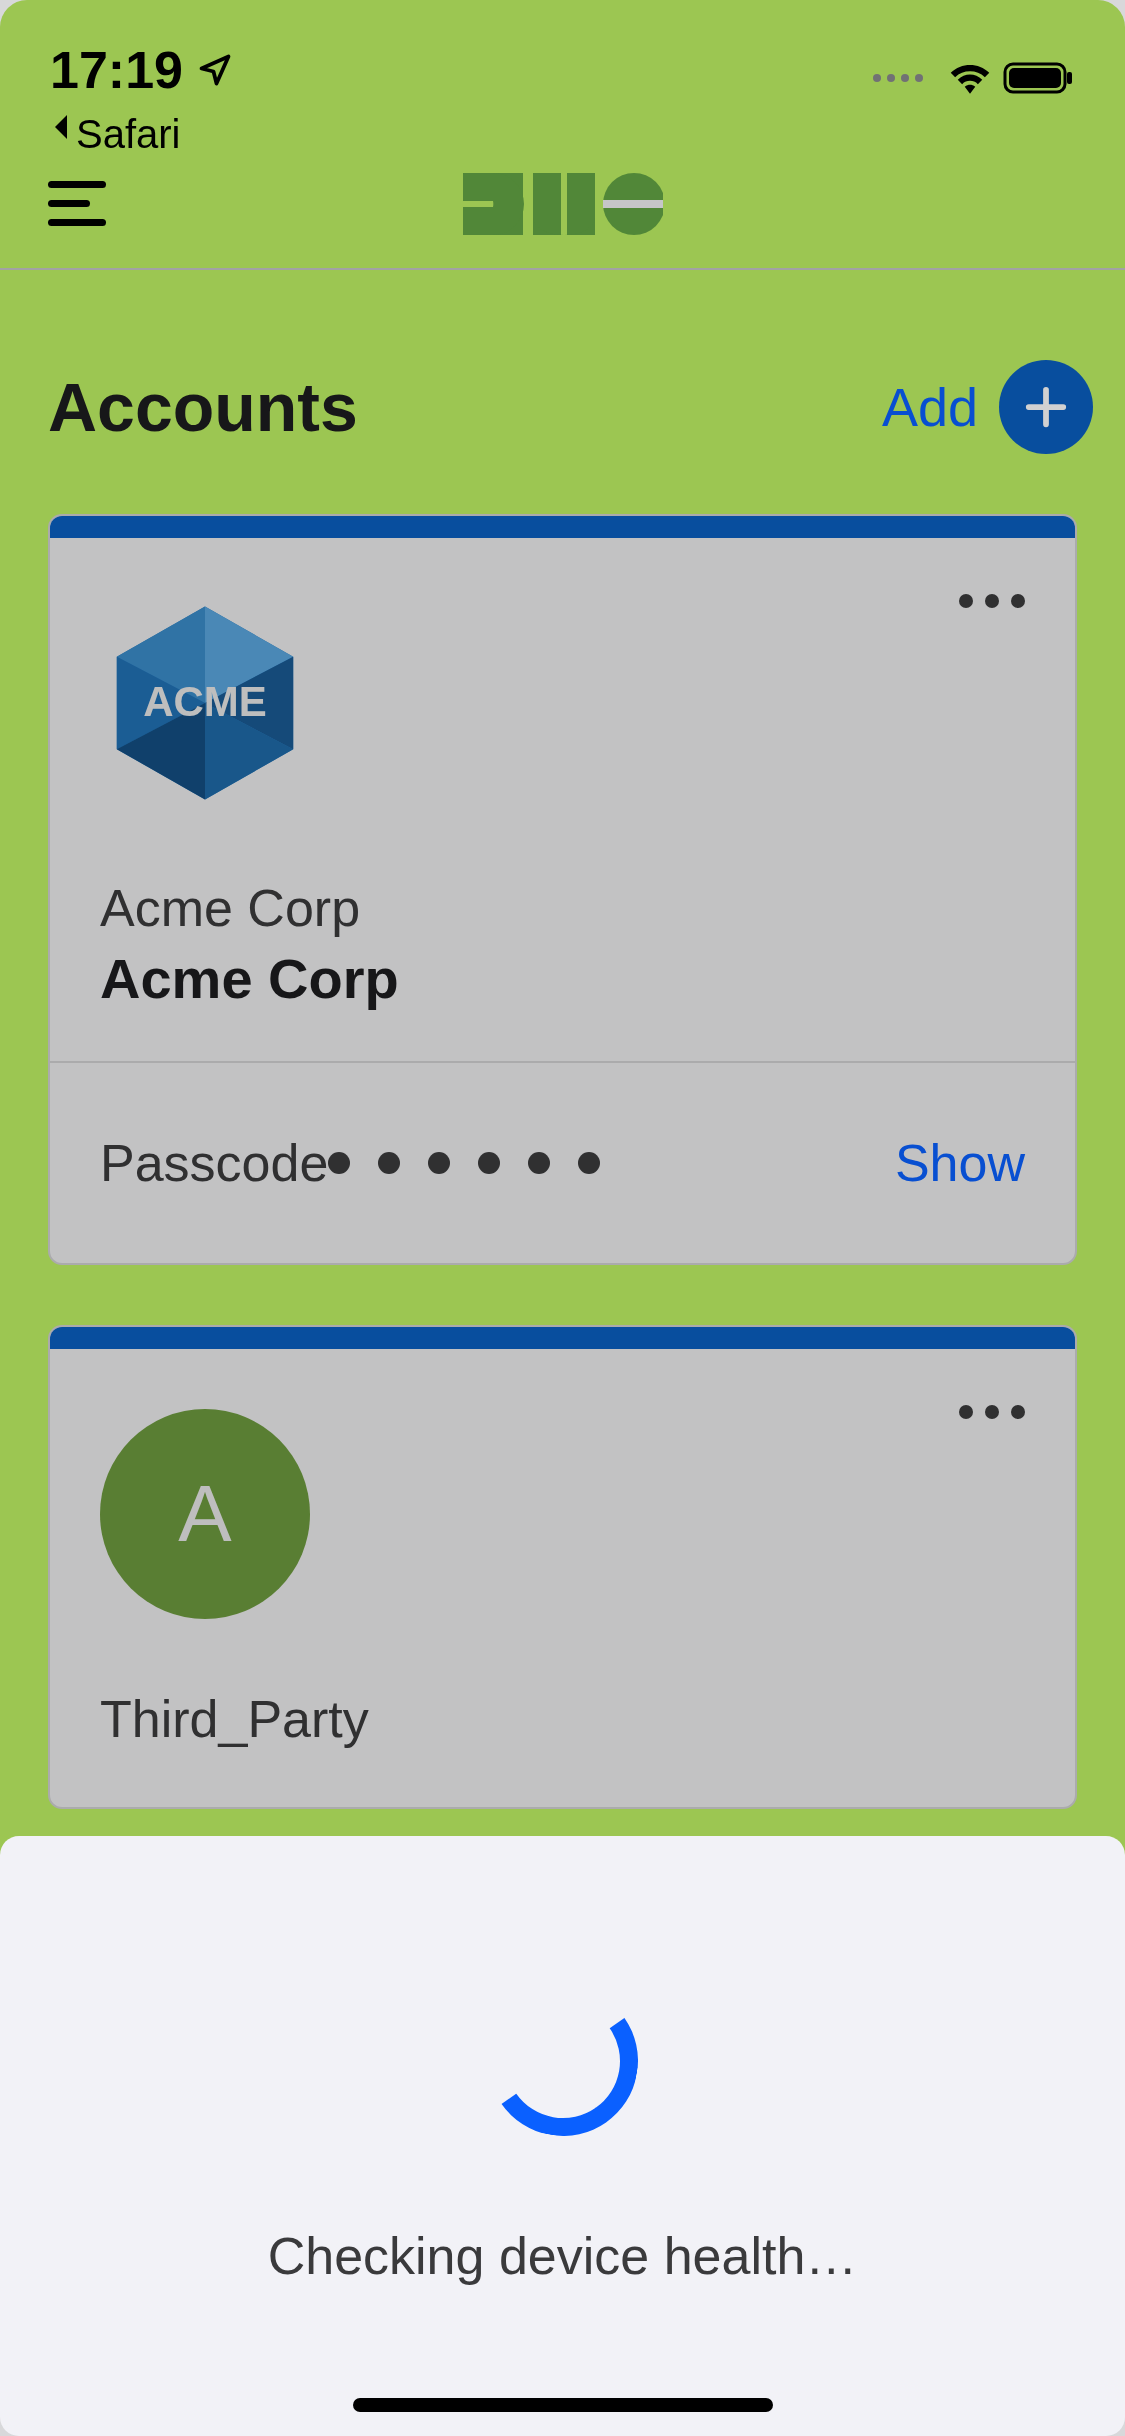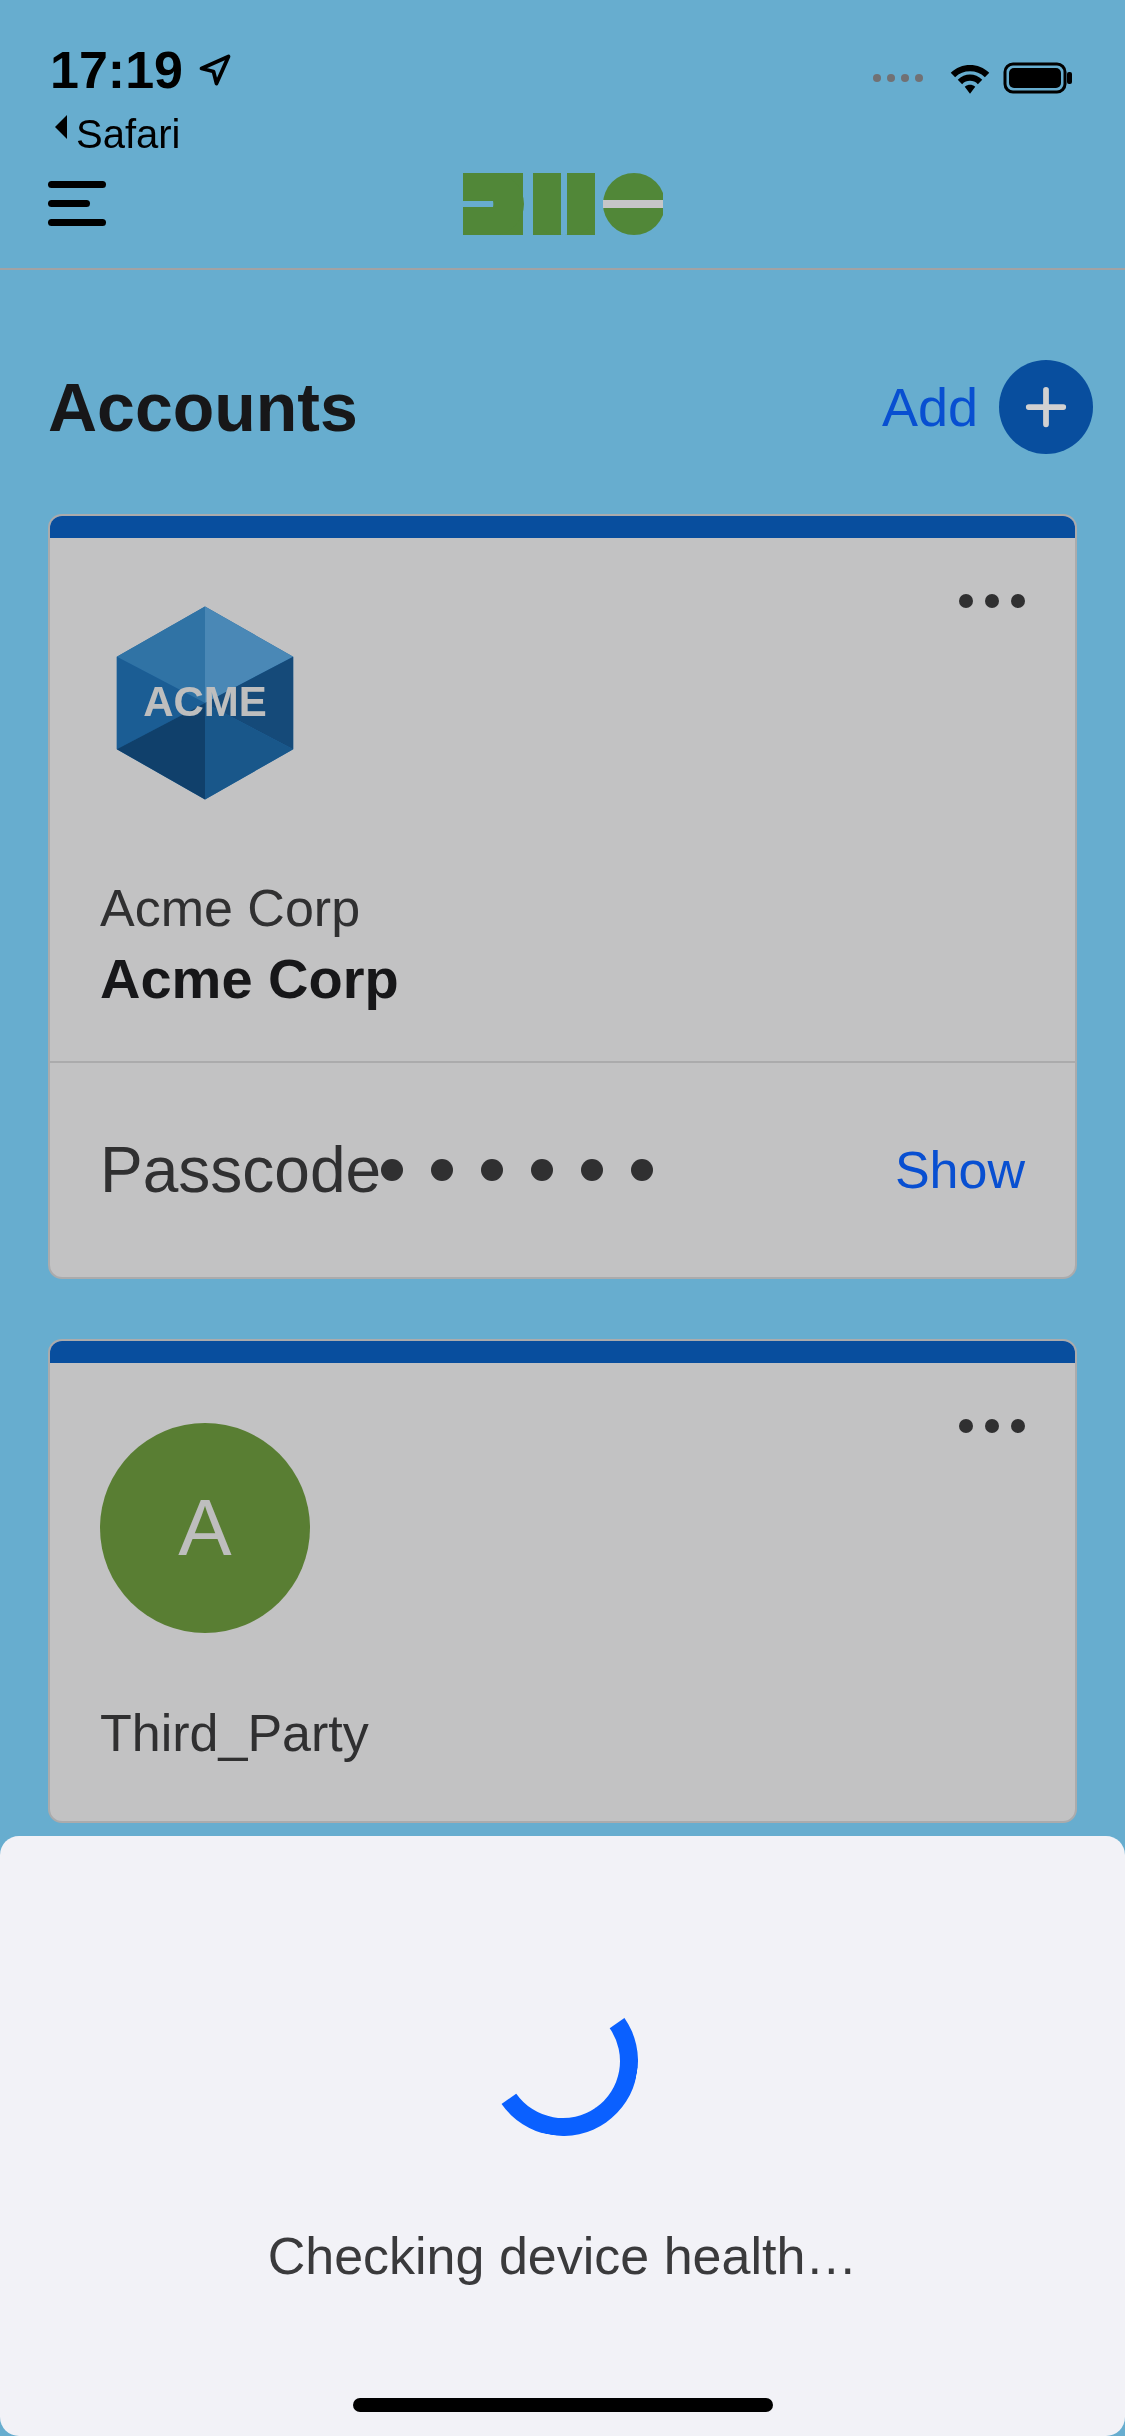--- a/index.html
+++ b/index.html
@@ -13,21 +13,22 @@
     }
 
     
     .dimmed {
       filter: brightness(0.82);
     }
 
     .background-app {
       width: 100%;
       height: 100%;
-      background: #7dd3fc;
+      background: #bef264;
+      border-radius: 27px;
     }
 
     
     .status-bar {
       height: 140px;
       display: flex;
       justify-content: space-between;
       align-items: flex-start;
       padding: 40px 50px 0 50px;
     }
@@ -185,21 +186,21 @@
       font-weight: 700;
       color: #1c1c1e;
     }
     .card-divider { border-top: 2px solid #d0d0d2; }
     .passcode-row {
       display: flex;
       align-items: center;
       padding: 70px 50px;
     }
     .passcode-label {
-      font-size: 64px;
+      font-size: 52px;
       color: #3a3a3c;
     }
     .passcode-dots {
       display: flex;
       gap: 28px;
       flex: 1;
     }
     .passcode-dots span {
       width: 22px;
       height: 22px;

